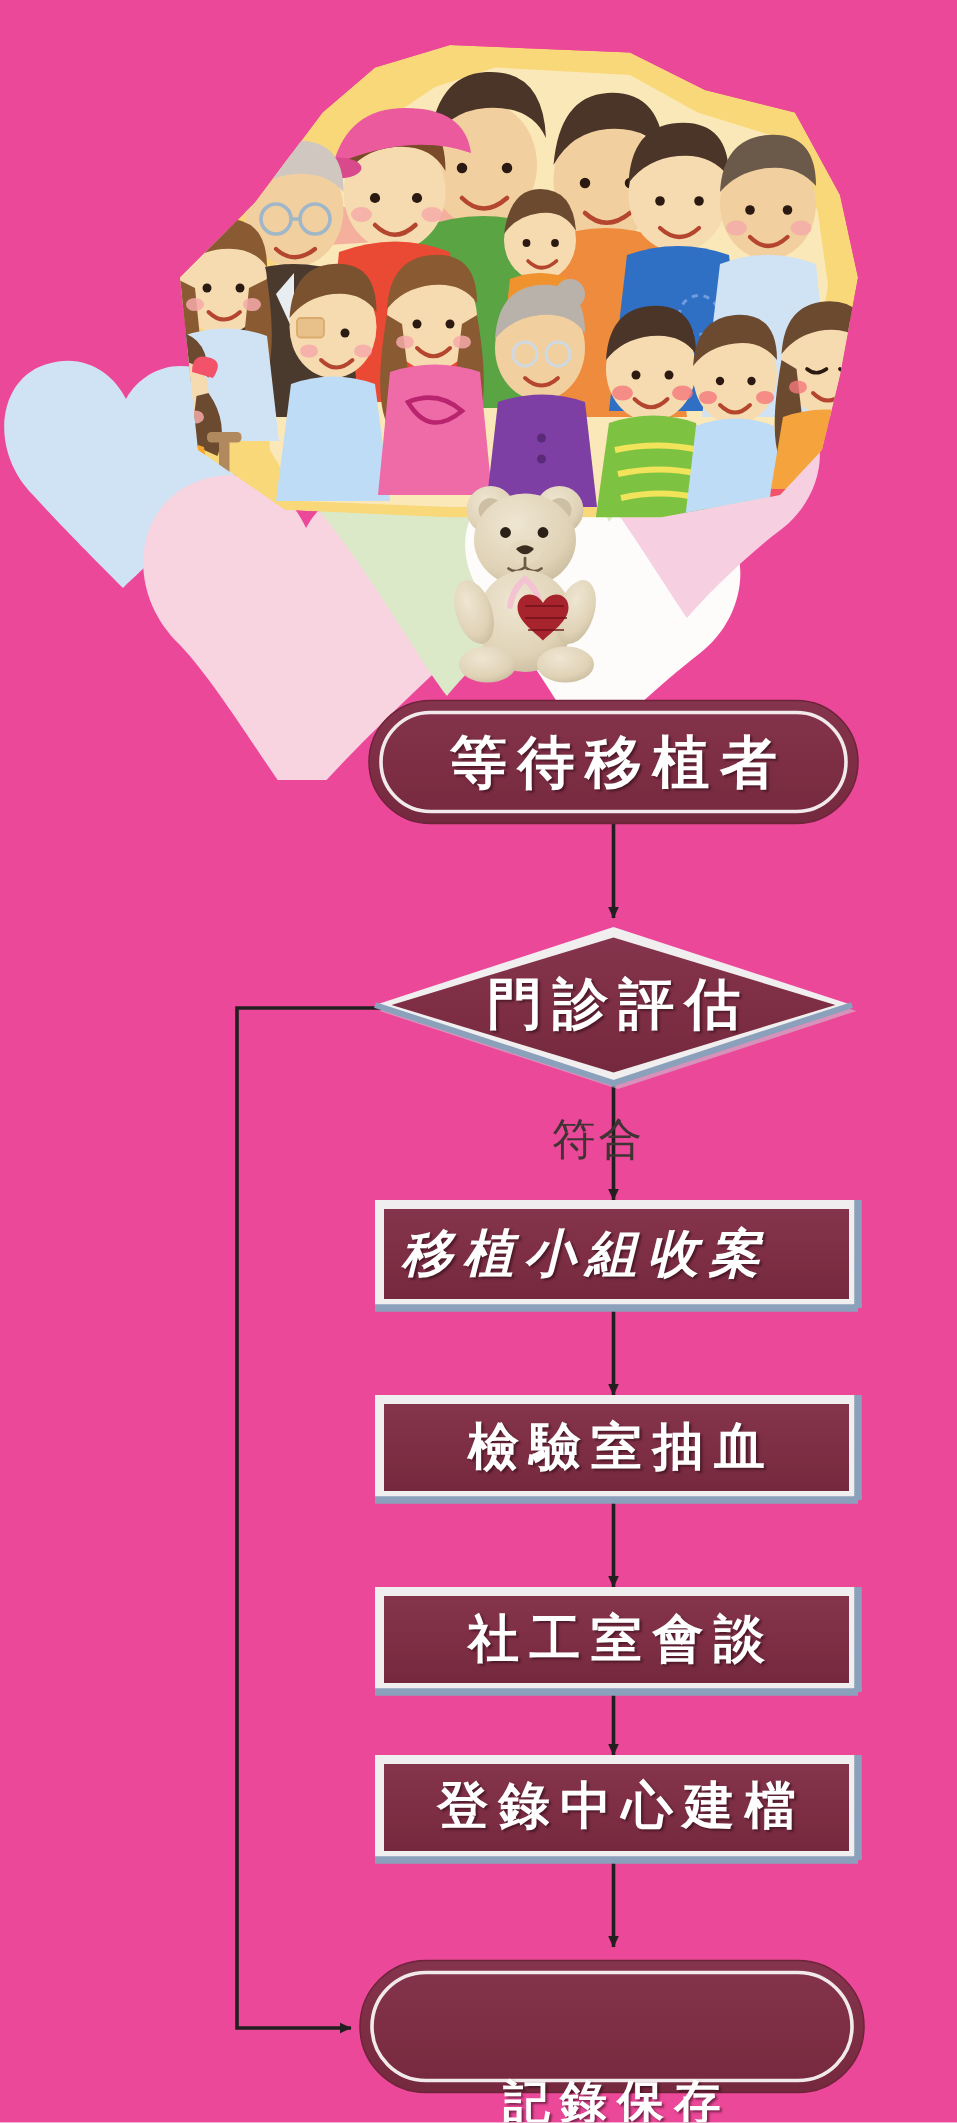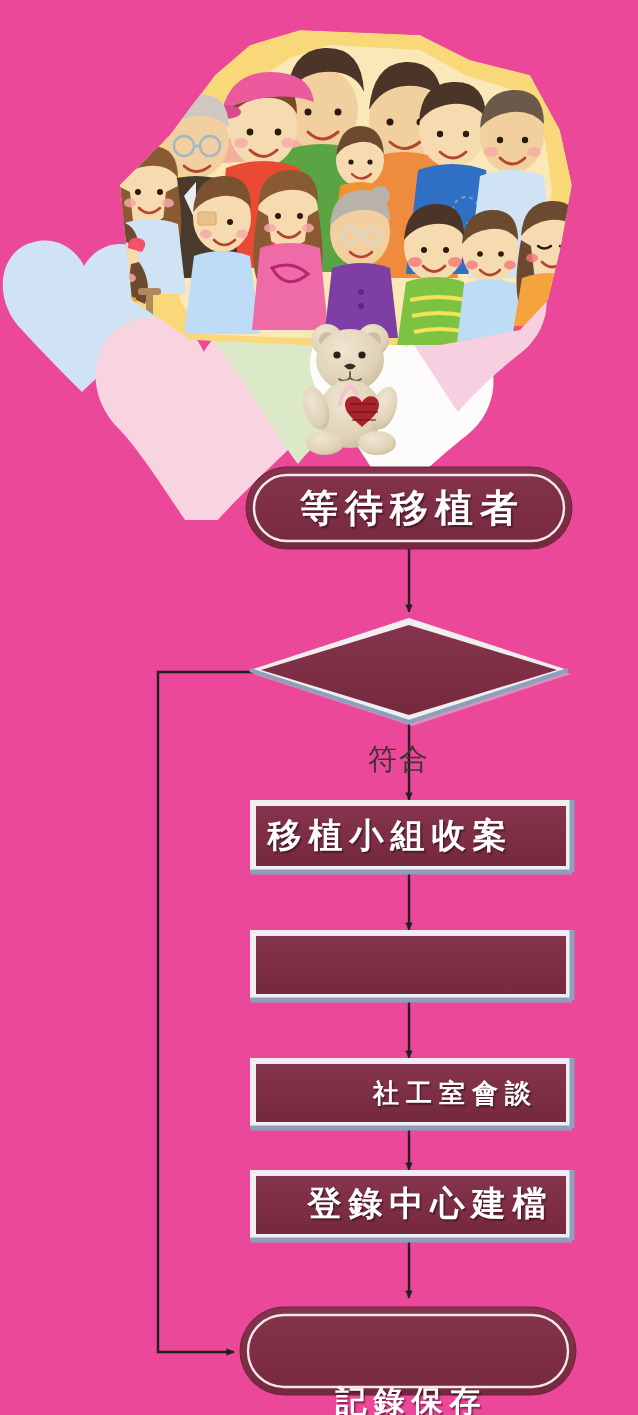--- a/index.html
+++ b/index.html
@@ -376,26 +376,28 @@
 
       <g>
         <rect x="240" y="1307" width="336" height="88" rx="44" ry="44" fill="url(#nodeGrad)" stroke="#6d2339" stroke-width="1"></rect>
         <rect x="248" y="1315" width="320" height="72" rx="36" ry="36" fill="none" stroke="#f2e9ec" stroke-width="2.4"></rect>
       </g>
     </svg>
   </div>
 
   <div class="node-label" style="left:246px; top:467px; width:326px; height:82px; font-size:38px;">等待移植者</div>
 
-
-  <div class="node-label" style="left:256px; top:806px; width:262px; height:60px; font-size:34px;">移植小組收案</div>
-
-
-  <div class="node-label" style="left:256px; top:1064px; width:310px; height:58px; font-size:26px;margin-left:41px;">社工室會談</div>
-
-  <div class="node-label" style="left:256px; top:1176px; width:310px; height:56px; font-size:34px;padding-left:16px;">登錄中心建檔</div>
+  <div class="node-label" style="left:250px; top:620px; width:318px; height:100px; font-size:37px;">門診評估</div>
+
+  <div class="node-label" style="left:256px; top:806px; width:262px; height:60px; font-size:34px;font-style:italic;">移植小組收案</div>
+
+  <div class="node-label" style="left:256px; top:936px; width:310px; height:58px; font-size:34px;">檢驗室抽血</div>
+
+  <div class="node-label" style="left:256px; top:1064px; width:310px; height:58px; font-size:34px;">社工室會談</div>
+
+  <div class="node-label" style="left:256px; top:1176px; width:310px; height:56px; font-size:34px;">登錄中心建檔</div>
 
   <div class="node-label" style="left:240px; top:1358px; width:336px; height:88px; font-size:31px;">記錄保存</div>
 
 
   <div class="branch-label" style="left:368px; top:740px;font-family:Liberation Serif, serif;">符合</div>
 
 </div>
 
 </body></html>

